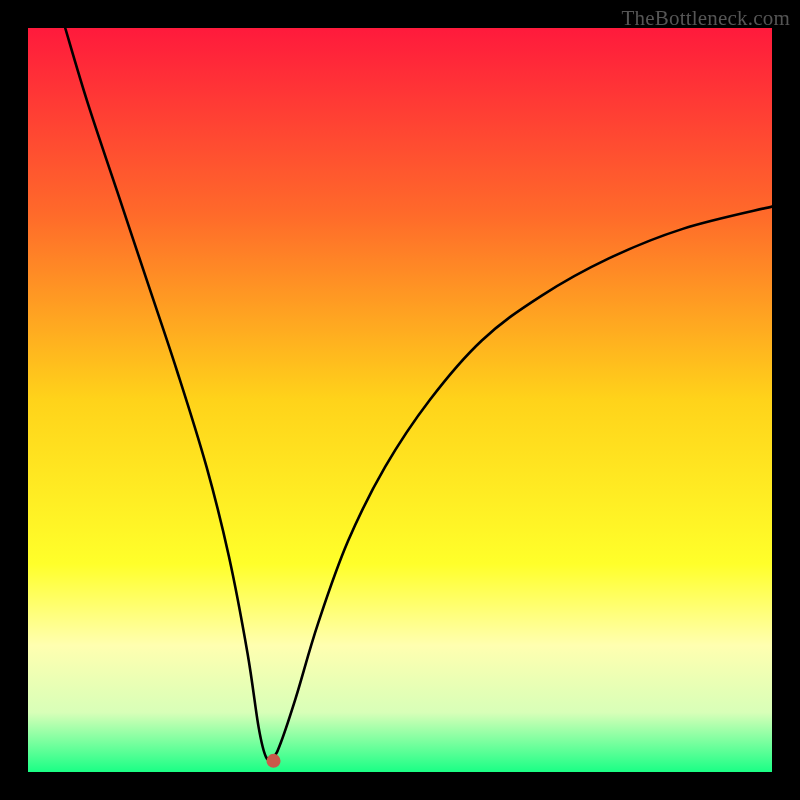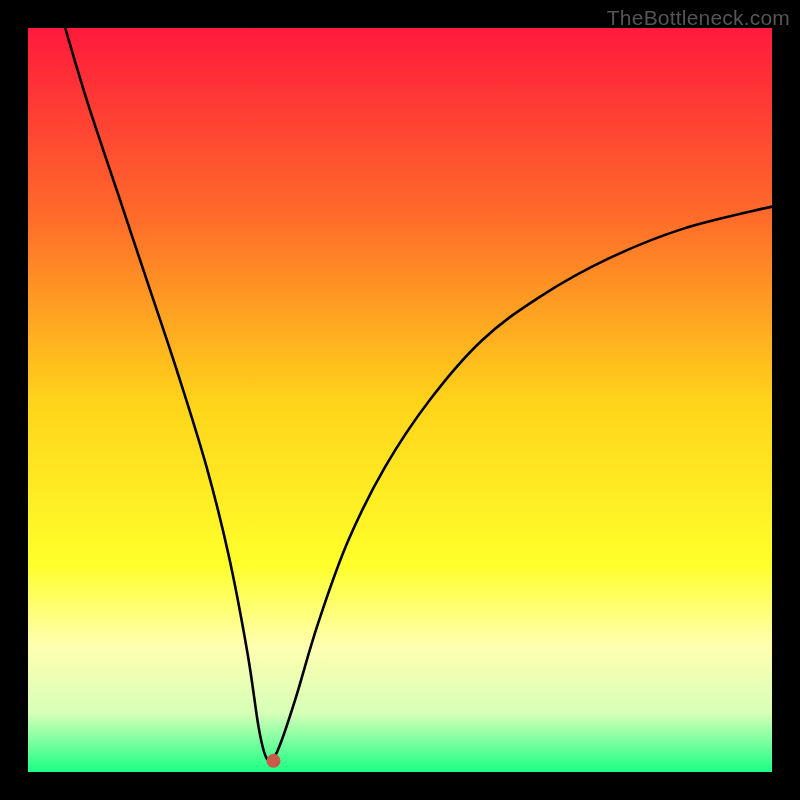--- a/index.html
+++ b/index.html
@@ -15,21 +15,21 @@
     left: 28px;
     top: 28px;
     width: 744px;
     height: 744px;
   }
   .watermark {
     position: absolute;
     top: 6px;
     right: 10px;
     color: #555;
-    font-family: Liberation Sans, sans-serif;
+    font-family: Liberation Serif, serif;
     font-size: 21px;
     letter-spacing: 0.2px;
     user-select: none;
   }
   svg { display: block; }
 </style>
 </head>
 <body>
 
 <div class="frame">

